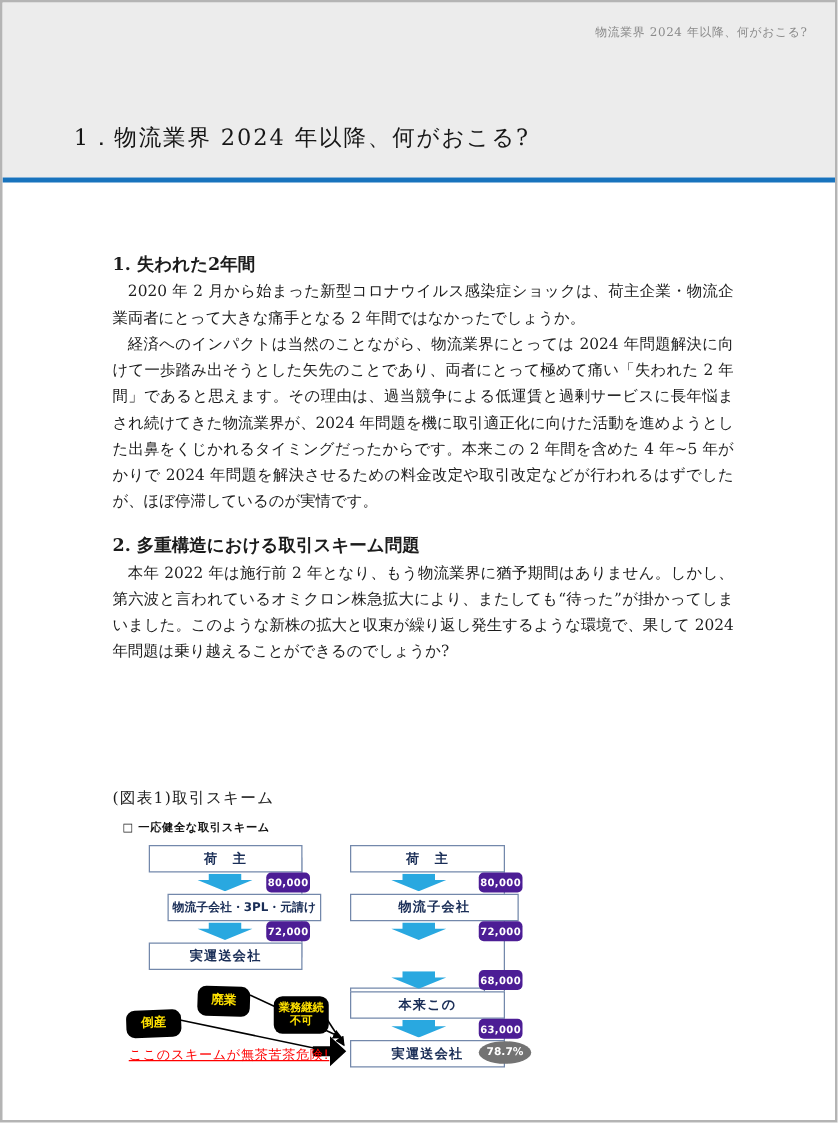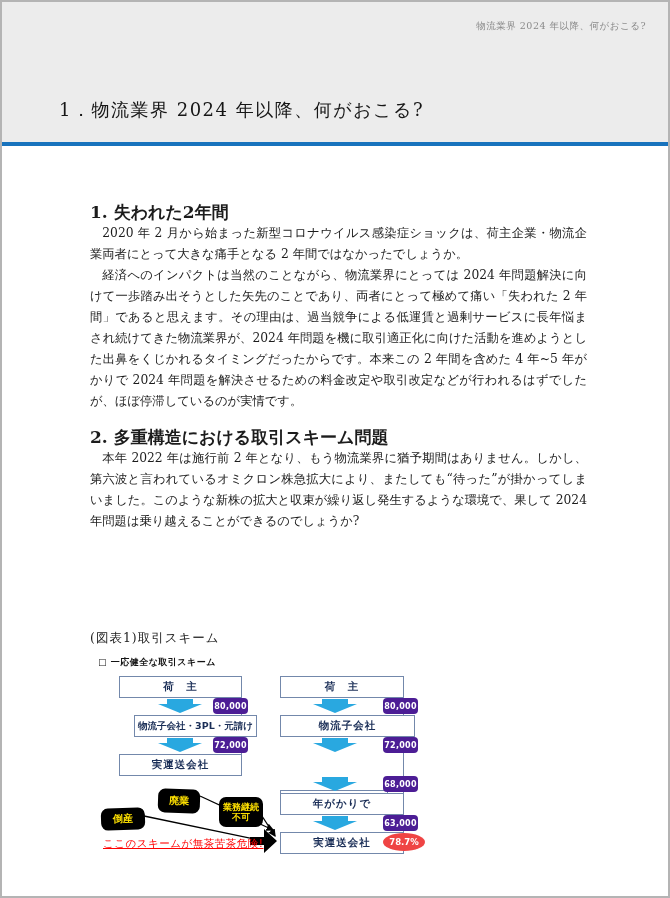--- a/index.html
+++ b/index.html
@@ -16,21 +16,21 @@
     font-size:9.5px;color:#8a8a8a;letter-spacing:.5px;
   }
   .main-title{
     position:absolute;left:57px;top:84px;
     font-size:18px;color:#161616;letter-spacing:1.5px;font-weight:400;
   }
   .body-text{
     position:absolute;left:88px;top:200px;width:497px;
     font-size:12.3px;line-height:21px;color:#1c1c1c;text-align:justify;
   }
-  .sec-heading{margin:0;font-size:17px;font-weight:bold;}
+  .sec-heading{margin:0;font-size:14px;font-weight:bold;}
   .sec-heading.second{margin-top:15px;}
   .body-text p{margin:0;text-indent:1em;}
   .fig-caption{
     position:absolute;left:88px;top:628px;
     font-size:12.5px;color:#1c1c1c;letter-spacing:1px;
   }
   
   .diagram{position:absolute;top:0;left:0;width:670px;height:898px;
     font-family:"DejaVu Sans","Liberation Sans",sans-serif;}
   .scheme-header{position:absolute;font-size:9px;font-weight:bold;color:#141414;letter-spacing:.5px;}
@@ -54,21 +54,21 @@
   .badge-tousan{left:99px;top:806px;width:44px;height:22px;font-size:10px;transform:rotate(-2deg);}
   .badge-haigyou{left:156px;top:787px;width:42px;height:24px;font-size:10px;transform:rotate(2deg);}
   .badge-gyoumu{left:217px;top:795px;width:42px;height:28px;font-size:9px;padding:1px;}
   .warning-text{
     position:absolute;left:101px;top:835px;color:#ff0000;
     font-size:10.5px;font-weight:normal;text-decoration:underline;
     letter-spacing:.5px;white-space:nowrap;z-index:6;
   }
   .pct-ellipse{
     position:absolute;left:381px;top:831px;width:42px;height:18px;
-    background:#ef4444;border-radius:50%;color:#fff;font-size:8.5px;font-weight:bold;
+    background:#737373;border-radius:50%;color:#fff;font-size:8.5px;font-weight:bold;
     display:flex;align-items:center;justify-content:center;z-index:6;
   }
   .connector-svg{position:absolute;left:85px;top:778px;z-index:5;}
   .block-arrow-svg{position:absolute;left:248px;top:825px;z-index:6;}
 </style>
 </head>
 <body>
 
 <div class="page">
 
@@ -107,21 +107,21 @@
     <svg class="down-arrow" style="left:156px;top:736px;" viewBox="0 0 44 14">
       <polygon points="9,0 35,0 35,5 44,5 22,14 0,5 9,5" fill="#29a8e0"></polygon>
       </svg>
 
     <div class="amount" style="left:211px;top:696px;">80,000</div>
     <div class="amount" style="left:211px;top:735px;">72,000</div>
 
     <div class="dbox" style="left:278px;top:674px;width:124px;height:22px;">荷　主</div>
     <div class="dbox" style="left:278px;top:713px;width:135px;height:22px;">物流子会社</div>
     <div class="dbox" style="left:278px;top:788px;width:108px;height:22px;">3PL・元請け</div>
-    <div class="dbox" style="left:278px;top:791px;width:124px;height:22px;">年がかりで</div>
+    <div class="dbox" style="left:278px;top:791px;width:124px;height:22px;">本来この</div>
     <div class="dbox" style="left:278px;top:830px;width:124px;height:22px;">実運送会社</div>
 
     <svg class="down-arrow" style="left:311px;top:697px;" viewBox="0 0 44 14">
       <polygon points="9,0 35,0 35,5 44,5 22,14 0,5 9,5" fill="#29a8e0"></polygon>
       </svg>
     <svg class="down-arrow" style="left:311px;top:736px;" viewBox="0 0 44 14">
       <polygon points="9,0 35,0 35,5 44,5 22,14 0,5 9,5" fill="#29a8e0"></polygon>
       </svg>
     <svg class="down-arrow" style="left:311px;top:775px;" viewBox="0 0 44 14">
       <polygon points="9,0 35,0 35,5 44,5 22,14 0,5 9,5" fill="#29a8e0"></polygon>

